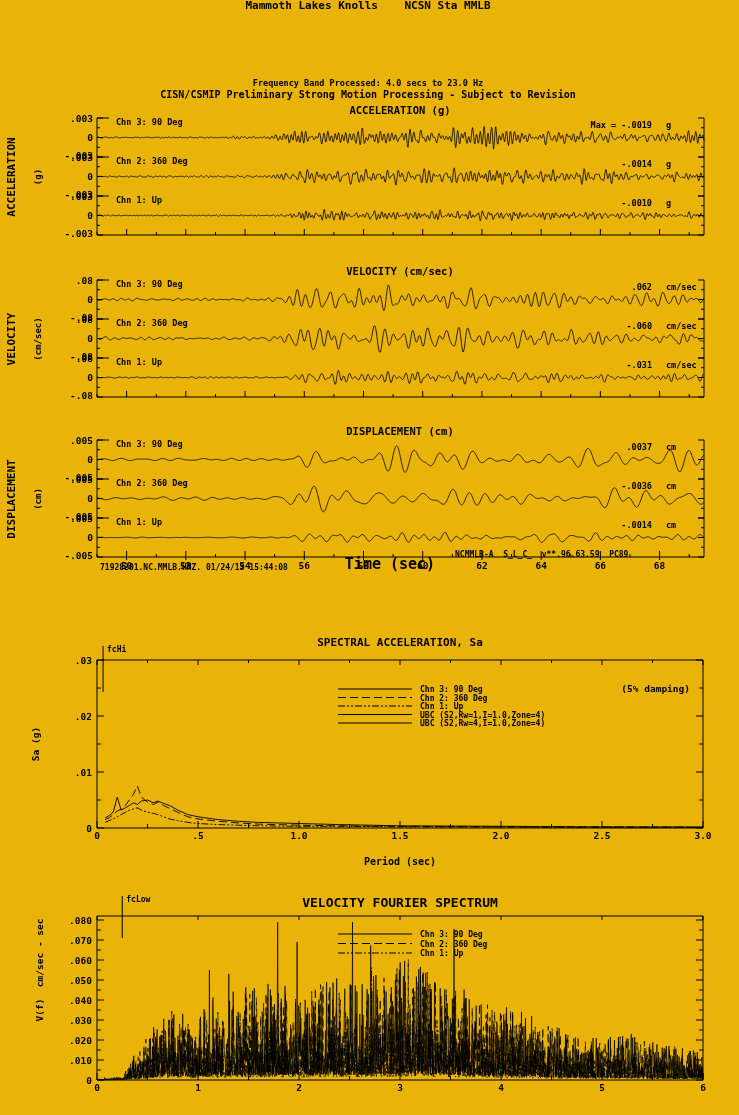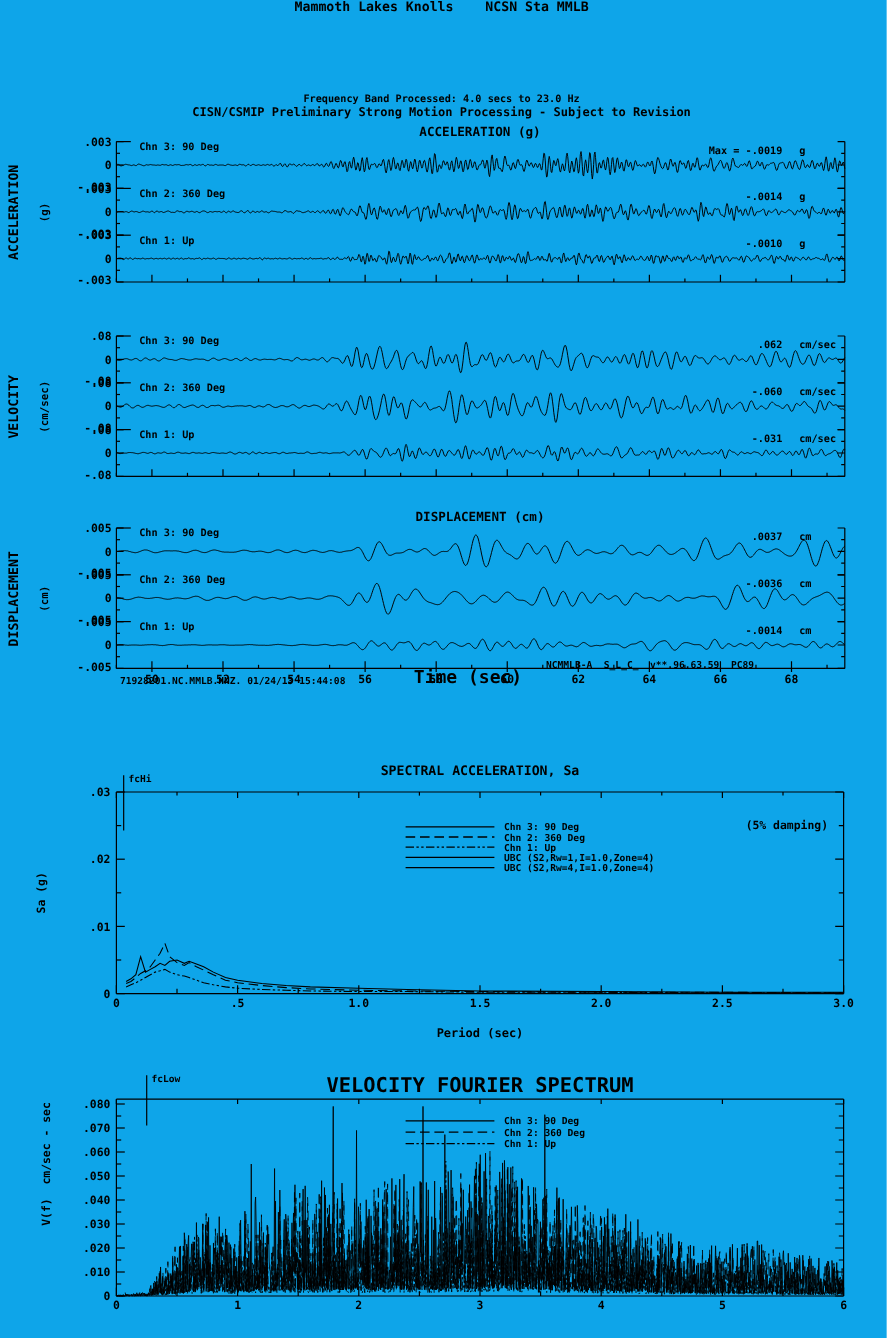--- a/index.html
+++ b/index.html
@@ -1,53 +1,54 @@
 <!DOCTYPE html>
 <html><head>
 <meta charset="utf-8">
 <style>
   html,body{margin:0;padding:0;background:#fff;}
-  .page{position:relative;width:739px;height:1115px;background:#0ea5e9;overflow:hidden;
+  .page{position:relative;width:739px;height:1115px;background:#eab308;overflow:hidden;
         font-family:"DejaVu Sans Mono",monospace;font-weight:bold;color:#000;}
   .t{position:absolute;white-space:pre;line-height:1.15;}
   .c{text-align:center;}
   .r{text-align:right;}
   .rot{transform:translate(-50%,-50%) rotate(-90deg);transform-origin:center center;}
   svg{position:absolute;left:0;top:0;}
   svg text{font-family:"DejaVu Sans Mono",monospace;font-weight:bold;fill:#000;}
 </style>
 </head>
 <body>
 
 <div class="page">
 
   <div class="t c" style="left:0;top:54;width:736px;font-size:11px;">Mammoth Lakes Knolls    NCSN Sta MMLB</div>
   <div class="t c" style="left:0;top:79px;width:736px;font-size:8.5px;">Frequency Band Processed: 4.0 secs to 23.0 Hz</div>
   <div class="t c" style="left:0;top:89px;width:736px;font-size:10px;">CISN/CSMIP Preliminary Strong Motion Processing - Subject to Revision</div>
 
   <div class="t c" style="left:60px;top:104px;width:680px;font-size:10.5px;">ACCELERATION (g)</div>
+  <div class="t c" style="left:60px;top:265px;width:680px;font-size:10.5px;">VELOCITY (cm/sec)</div>
   <div class="t c" style="left:60px;top:425px;width:680px;font-size:10.5px;">DISPLACEMENT (cm)</div>
 
   <div class="t rot" style="left:12px;top:177px;font-size:11px;">ACCELERATION</div>
   <div class="t rot" style="left:38px;top:177px;font-size:9px;">(g)</div>
   <div class="t rot" style="left:12px;top:339px;font-size:11px;">VELOCITY</div>
   <div class="t rot" style="left:38px;top:339px;font-size:9px;">(cm/sec)</div>
   <div class="t rot" style="left:12px;top:499px;font-size:11px;">DISPLACEMENT</div>
   <div class="t rot" style="left:38px;top:499px;font-size:9px;">(cm)</div>
 
   <div class="t c" style="left:40px;top:556px;width:700px;font-size:15px;">Time (sec)</div>
   <div class="t" style="left:100px;top:563px;font-size:8px;">71928201.NC.MMLB.HNZ. 01/24/13 15:44:08</div>
   <div class="t" style="left:455px;top:550px;font-size:8px;">NCMMLB-A  S_L_C_  v**.96.63.59  PC89</div>
 
   <div class="t c" style="left:60px;top:637px;width:680px;font-size:11px;">SPECTRAL ACCELERATION, Sa</div>
   <div class="t r" style="left:490px;top:684px;width:200px;font-size:9.5px;">(5% damping)</div>
   <div class="t rot" style="left:36px;top:744px;font-size:9.5px;">Sa (g)</div>
   <div class="t c" style="left:60px;top:842px;width:680px;font-size:10px;margin-top:14px;">Period (sec)</div>
 
-  <div class="t c" style="left:60px;top:896px;width:680px;font-size:17px;">VELOCITY FOURIER SPECTRUM</div>
+  <div class="t c" style="left:60px;top:896px;width:680px;font-size:13px;">VELOCITY FOURIER SPECTRUM</div>
   <div class="t rot" style="left:40px;top:970px;font-size:9.5px;">V(f)  cm/sec - sec</div>
   <div class="t c" style="left:60px;top:1094px;width:680px;font-size:10px;margin-top:48px;">Frequency (Hz)</div>
 
   <svg id="charts" width="739" height="1115" viewBox="0 0 739 1115">
       <g>
         <line x1="97" y1="118" x2="97" y2="157" stroke="#000" stroke-width="1"></line>
         <line x1="704" y1="118" x2="704" y2="157" stroke="#000" stroke-width="1"></line>
         <line x1="97" y1="118" x2="103" y2="118" stroke="#000" stroke-width="1"></line>
         <line x1="704" y1="118" x2="698" y2="118" stroke="#000" stroke-width="1"></line>
         <line x1="97" y1="127.75" x2="100" y2="127.75" stroke="#000" stroke-width="1"></line>

